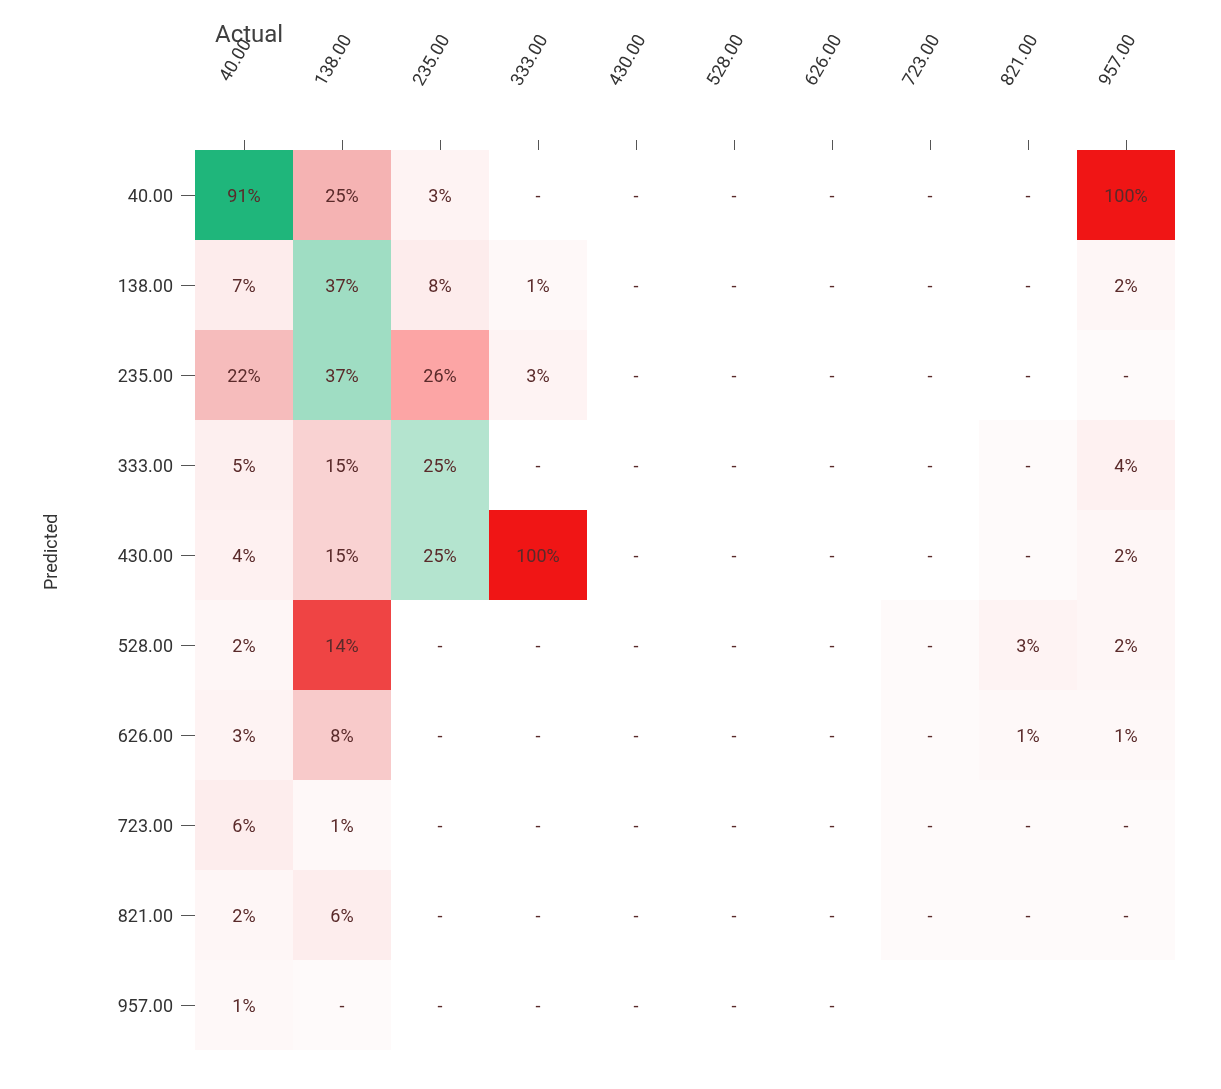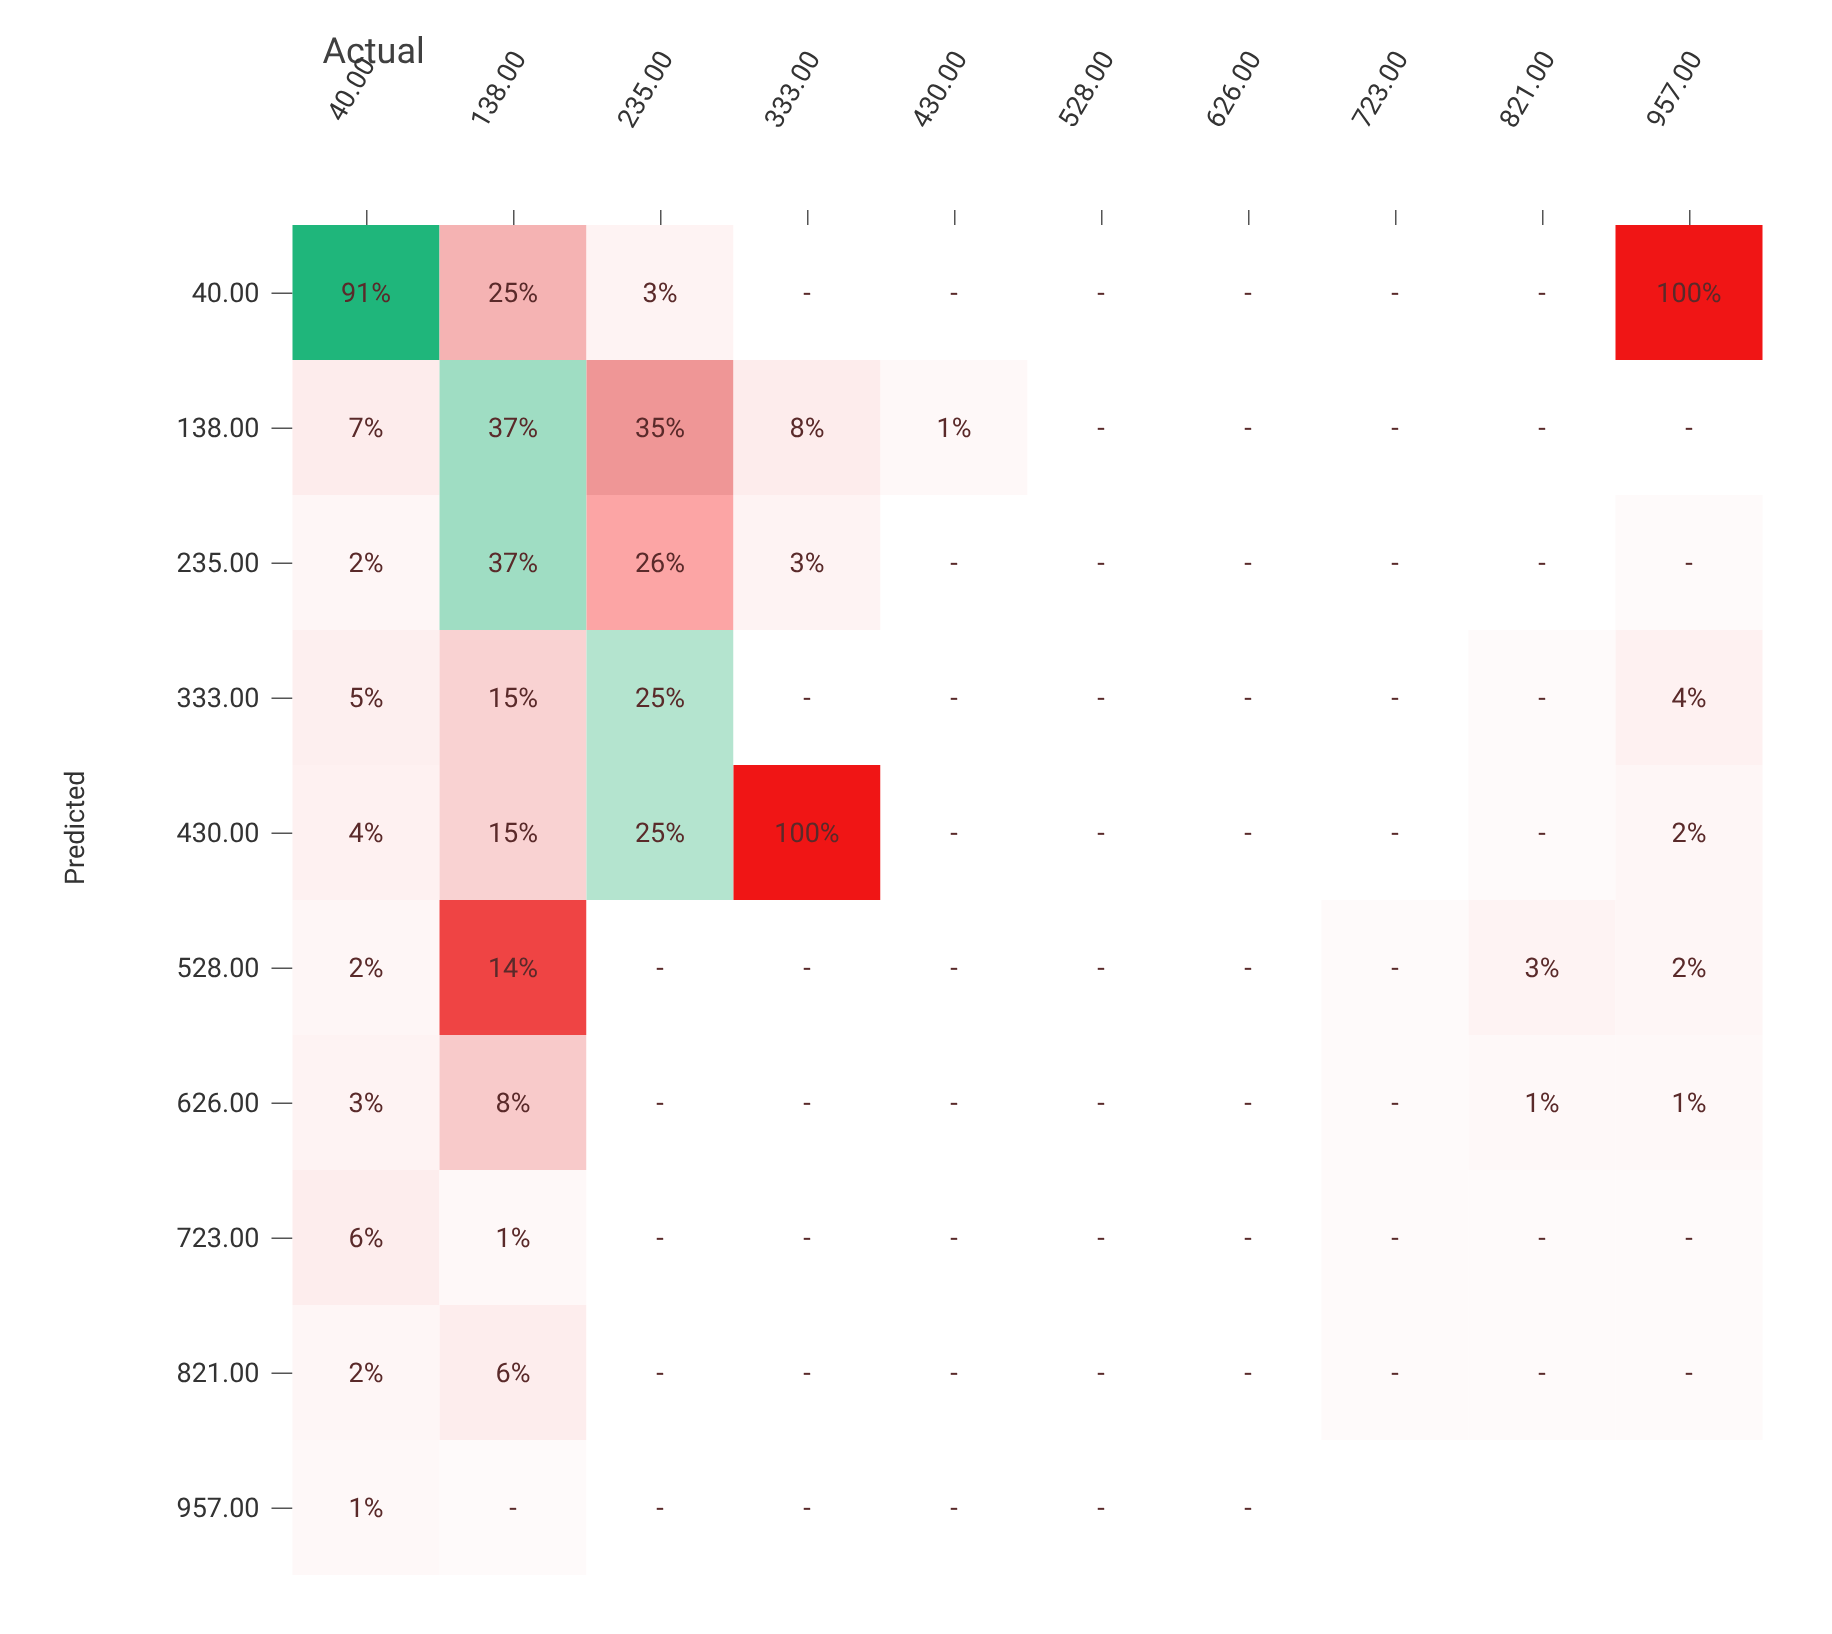--- a/index.html
+++ b/index.html
@@ -184,29 +184,29 @@
         <div class="cell" style="background: rgb(254, 243, 243);">3%</div>
         <div class="cell dash" style="background: rgb(255, 255, 255);">-</div>
         <div class="cell dash" style="background: rgb(255, 255, 255);">-</div>
         <div class="cell dash" style="background: rgb(255, 255, 255);">-</div>
         <div class="cell dash" style="background: rgb(255, 255, 255);">-</div>
         <div class="cell dash" style="background: rgb(255, 255, 255);">-</div>
         <div class="cell dash" style="background: rgb(255, 255, 255);">-</div>
         <div class="cell" style="background: rgb(240, 21, 21);">100%</div>
         <div class="cell" style="background: rgb(253, 236, 236);">7%</div>
         <div class="cell" style="background: rgb(159, 221, 195);">37%</div>
-        <div class="cell" style="background: rgb(239, 150, 150);">35%</div>
         <div class="cell" style="background: rgb(253, 236, 236);">8%</div>
         <div class="cell" style="background: rgb(254, 248, 248);">1%</div>
         <div class="cell dash" style="background: rgb(255, 255, 255);">-</div>
         <div class="cell dash" style="background: rgb(255, 255, 255);">-</div>
         <div class="cell dash" style="background: rgb(255, 255, 255);">-</div>
         <div class="cell dash" style="background: rgb(255, 255, 255);">-</div>
         <div class="cell dash" style="background: rgb(255, 255, 255);">-</div>
         <div class="cell" style="background: rgb(254, 246, 246);">2%</div>
+        <div class="cell" style="background: rgb(246, 188, 188);">22%</div>
         <div class="cell" style="background: rgb(159, 221, 195);">37%</div>
         <div class="cell" style="background: #fca5a5;">26%</div>
         <div class="cell" style="background: rgb(254, 243, 243);">3%</div>
         <div class="cell dash" style="background: rgb(255, 255, 255);">-</div>
         <div class="cell dash" style="background: rgb(255, 255, 255);">-</div>
         <div class="cell dash" style="background: rgb(255, 255, 255);">-</div>
         <div class="cell dash" style="background: rgb(255, 255, 255);">-</div>
         <div class="cell dash" style="background: rgb(255, 255, 255);">-</div>
         <div class="cell dash" style="background: rgb(254, 250, 250);">-</div>
         <div class="cell" style="background: rgb(253, 239, 239);">5%</div>

